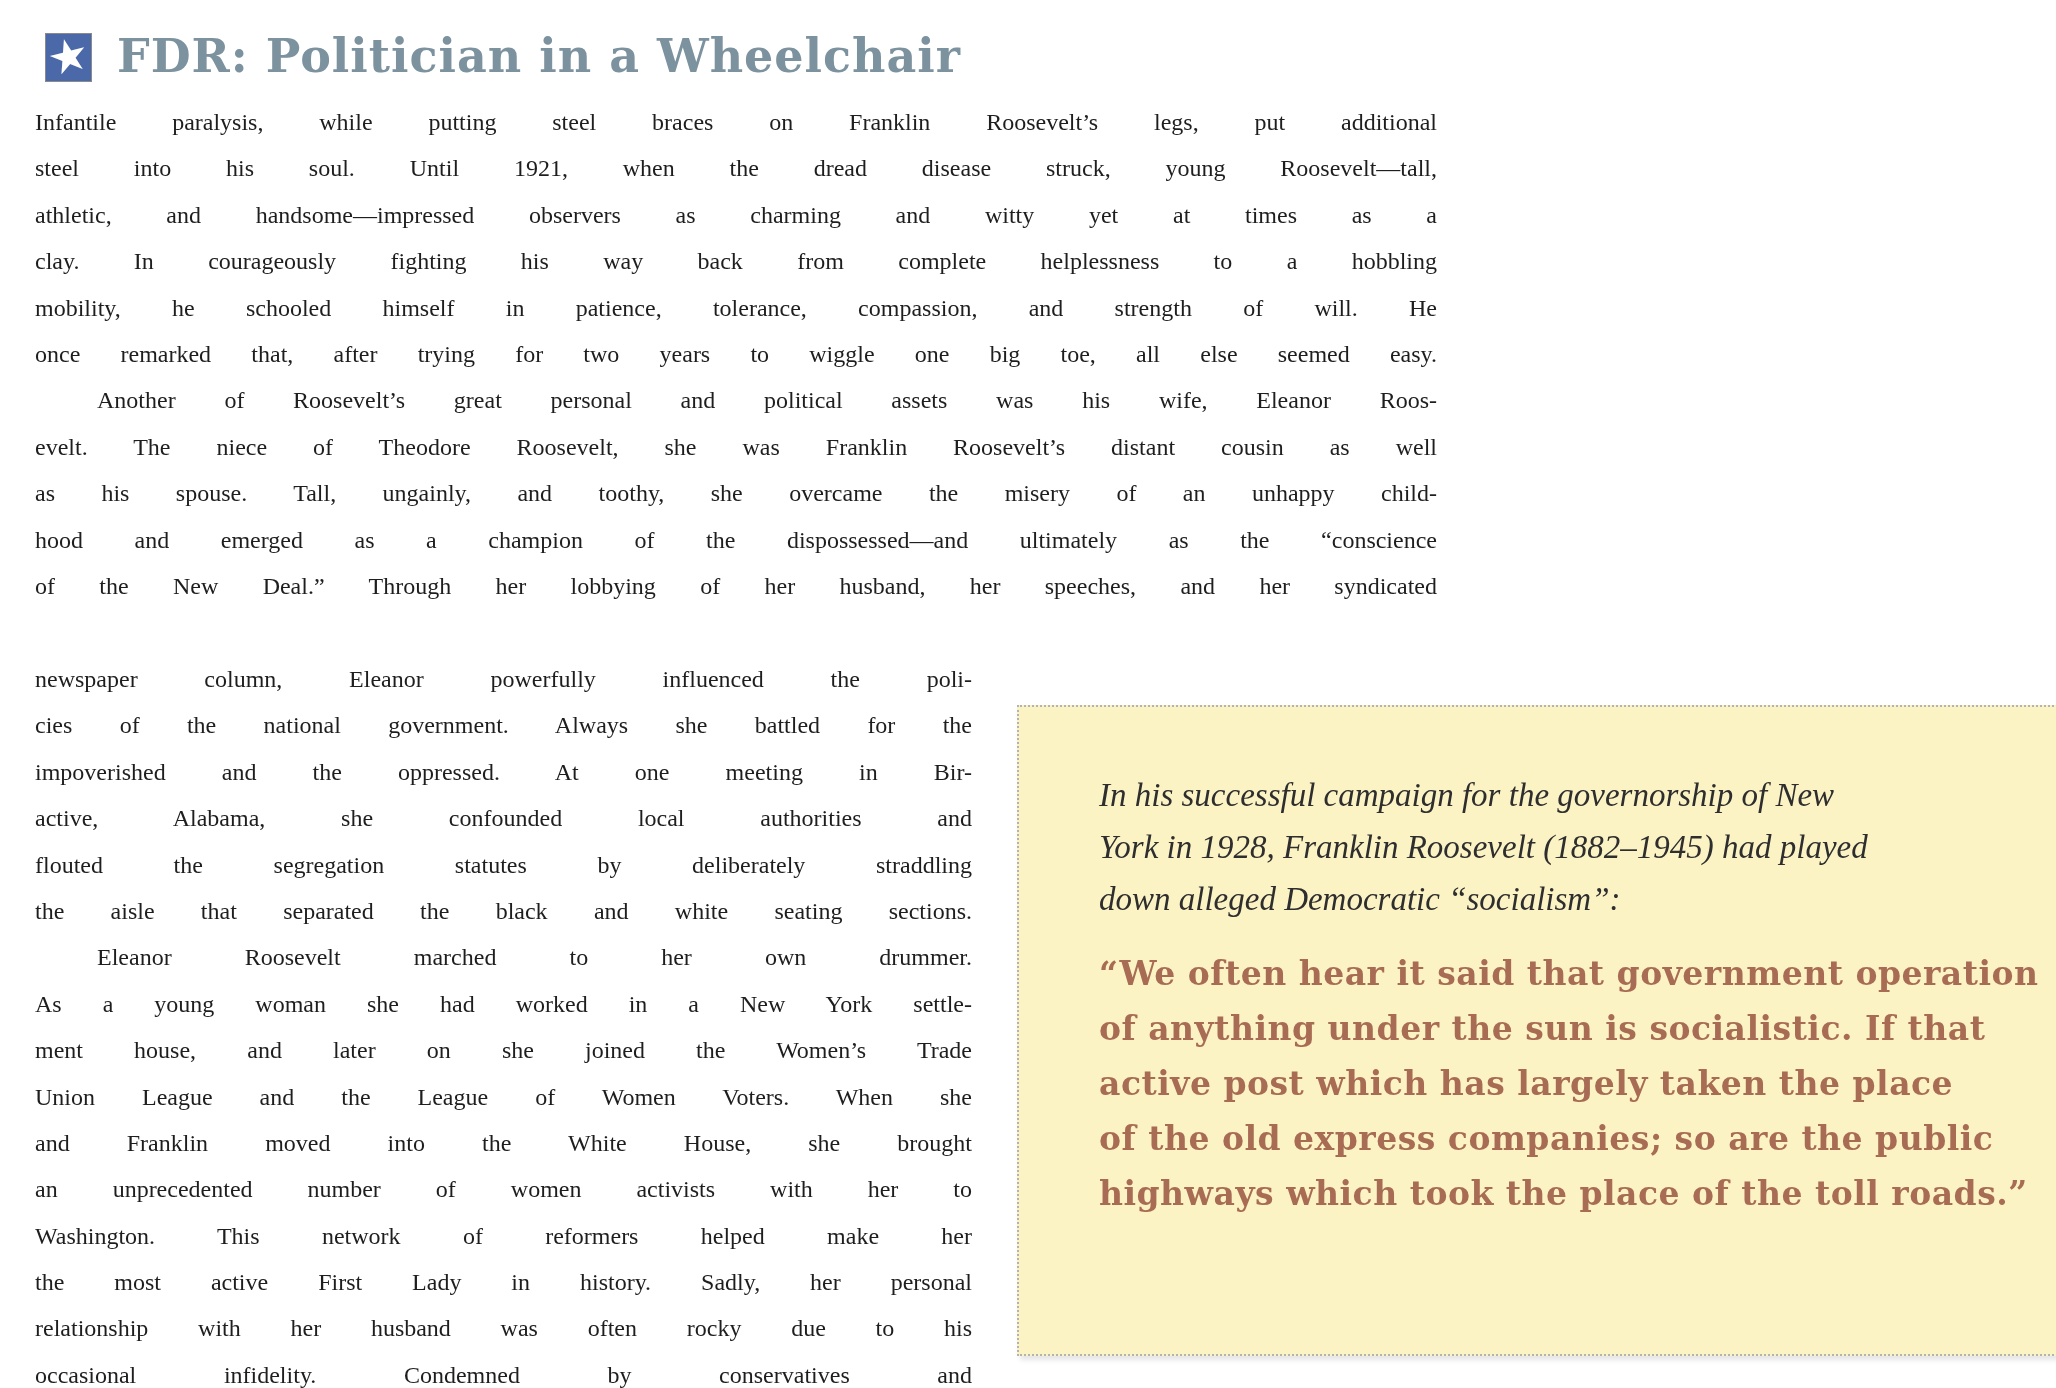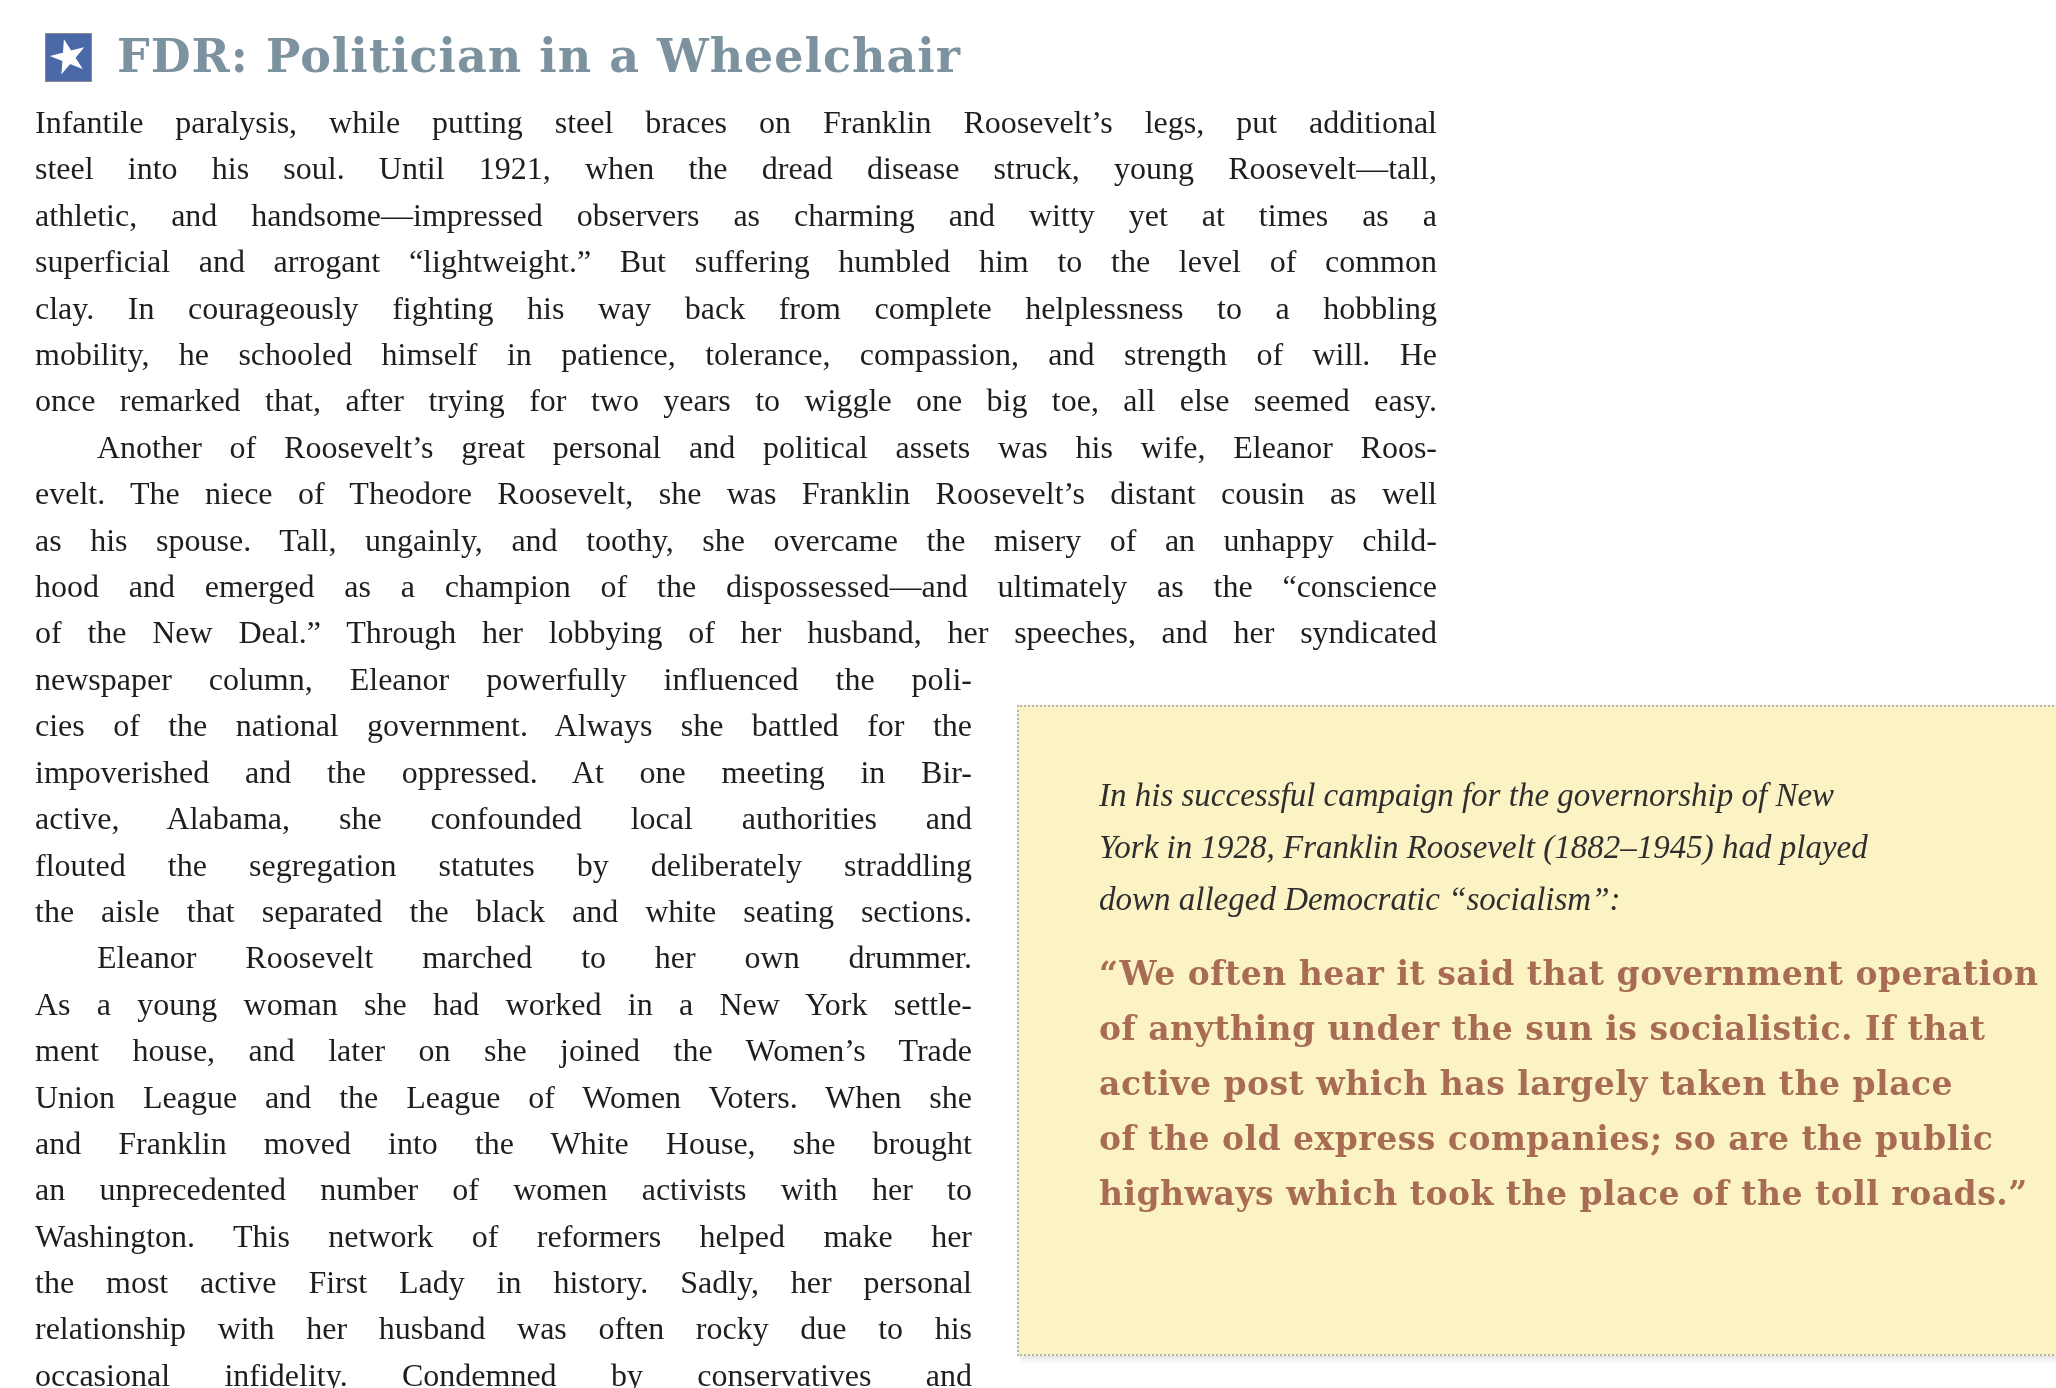--- a/index.html
+++ b/index.html
@@ -49,21 +49,21 @@
   
   .text-full{
     position:absolute;left:35px;top:99px;width:1402px;
     color:var(--c-body-text);
   }
   .text-narrow{
     position:absolute;left:35px;top:656px;width:937px;
     color:var(--c-body-text);
   }
   .text-full .line,.text-narrow .line{
-    font-size:32px;
+    font-size:24px;
     height:46.4px;line-height:46.4px;
     text-align:justify;
     text-align-last:justify;
     white-space:nowrap;
     overflow:visible;
   }
   .line.indent{padding-left:62px;}
   
   .sidebar-box{
     position:absolute;left:1017px;top:705px;
@@ -99,21 +99,20 @@
   <span class="star-box">
     <span class="star-glyph">★</span>
   </span>
   <span class="page-title">FDR: Politician in a Wheelchair</span>
 </div>
 
 <div class="text-full">
     <div class="line">Infantile paralysis, while putting steel braces on Franklin Roosevelt’s legs, put additional</div>
     <div class="line">steel into his soul. Until 1921, when the dread disease struck, young Roosevelt—tall,</div>
     <div class="line">athletic, and handsome—impressed observers as charming and witty yet at times as a</div>
-    <div class="line">superficial and arrogant “lightweight.” But suffering humbled him to the level of common</div>
     <div class="line">clay. In courageously fighting his way back from complete helplessness to a hobbling</div>
     <div class="line">mobility, he schooled himself in patience, tolerance, compassion, and strength of will. He</div>
     <div class="line">once remarked that, after trying for two years to wiggle one big toe, all else seemed easy.</div>
     <div class="line indent">Another of Roosevelt’s great personal and political assets was his wife, Eleanor Roos-</div>
     <div class="line">evelt. The niece of Theodore Roosevelt, she was Franklin Roosevelt’s distant cousin as well</div>
     <div class="line">as his spouse. Tall, ungainly, and toothy, she overcame the misery of an unhappy child-</div>
     <div class="line">hood and emerged as a champion of the dispossessed—and ultimately as the “conscience</div>
     <div class="line">of the New Deal.” Through her lobbying of her husband, her speeches, and her syndicated</div>
   </div>
 

